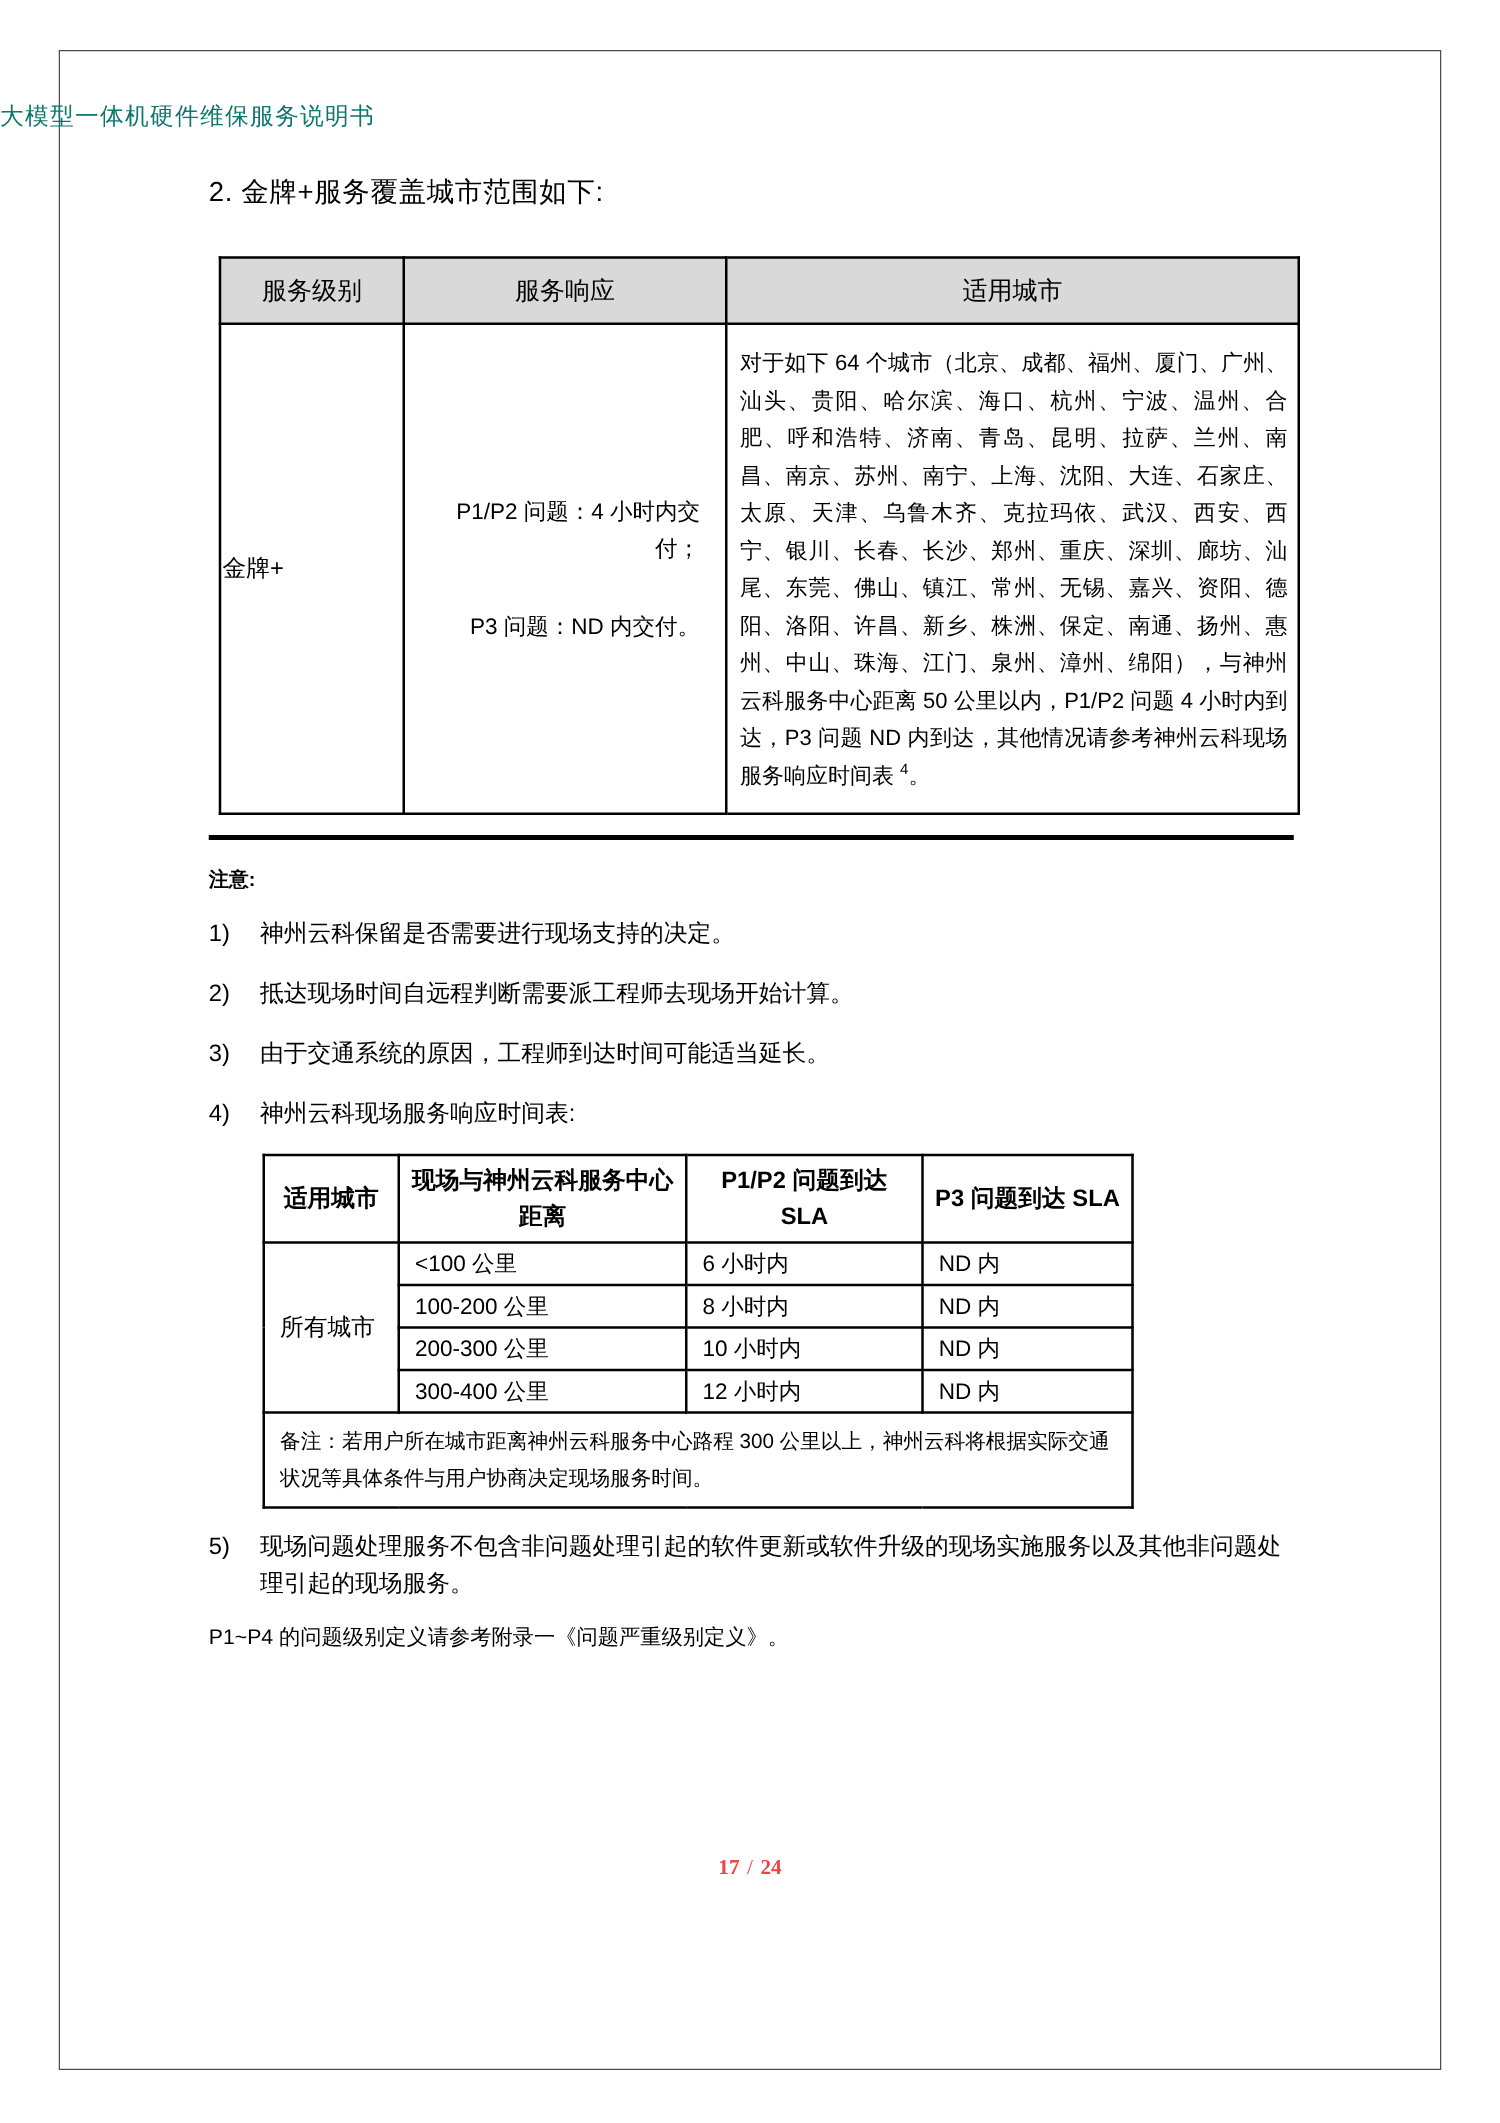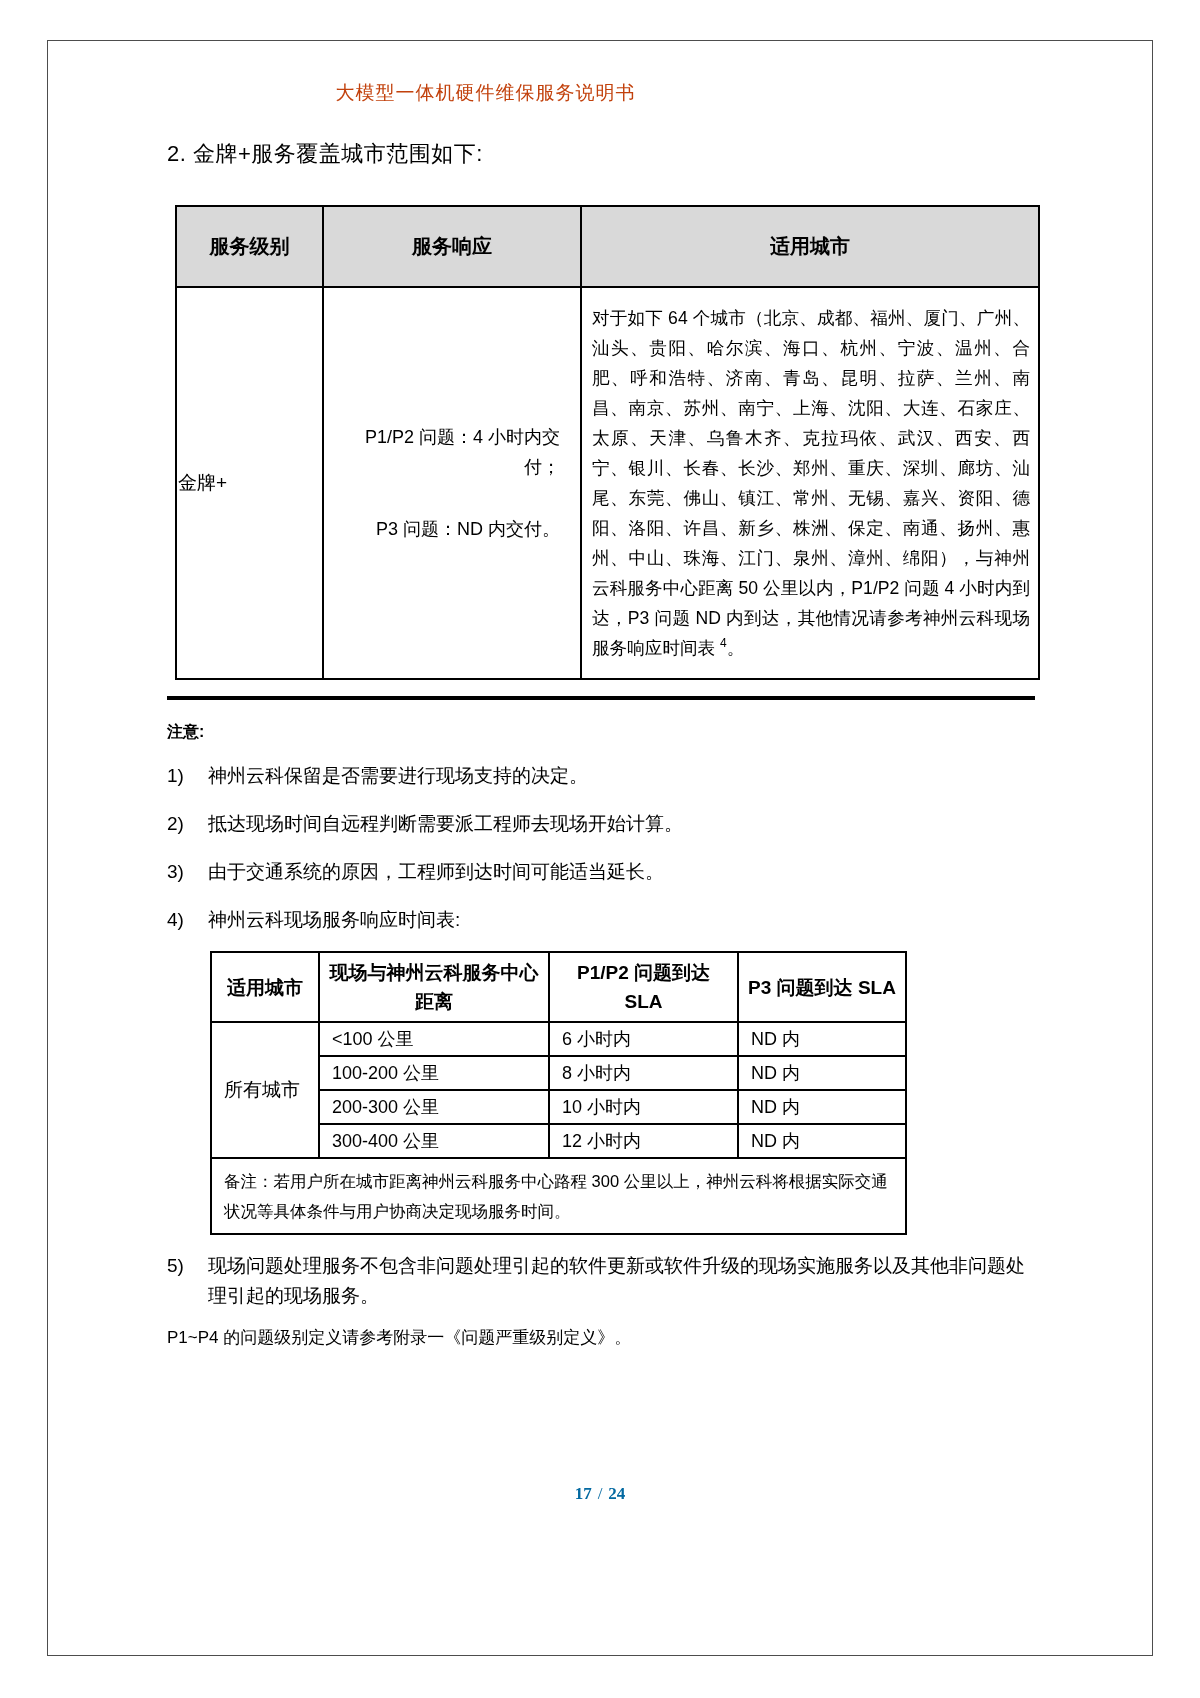--- a/index.html
+++ b/index.html
@@ -6,37 +6,37 @@
   body{
     width:1200px;height:1698px;position:relative;background:#ffffff;
     font-family:"Liberation Sans","DejaVu Sans",sans-serif;color:#000;
     -webkit-font-smoothing:antialiased;
   }
   .page-frame{
     position:absolute;left:47px;top:40px;width:1104px;height:1614px;
     border:1px solid #4d4d4d;pointer-events:none;
   }
   .doc-header{
-    position:absolute;top:80px;left:16px;right:245px;text-align:center;
+    position:absolute;top:80px;left:0;right:245px;text-align:left;
     font-family:"Liberation Serif","DejaVu Serif",serif;
-    font-size:19px;letter-spacing:1px;color:#c2410c;
+    font-size:19px;letter-spacing:1px;color:#0f766e;
   }
   .content{position:absolute;left:167px;top:139px;width:868px;}
   .section-heading{
     font-size:22px;font-weight:normal;margin:0 0 36px 0;letter-spacing:.5px;
   }
   
   table.t1{
     border-collapse:collapse;table-layout:fixed;margin-left:8px;
     width:863px;
   }
   .t1 th,.t1 td{border:2px solid #000;}
   .t1 th{
-    background:#d9d9d9;font-size:20px;font-weight:bold;
-    height:51px;text-align:center;padding:14px;margin-top:40px;
+    background:#d9d9d9;font-size:20px;font-weight:normal;
+    height:51px;text-align:center;padding:0;margin-top:40px;
   }
   .t1 td.level-cell{width:147px;font-size:19px;vertical-align:middle;}
   .t1 td.response-cell{width:258px;text-align:center;font-size:18px;vertical-align:middle;padding:0 20px;line-height:30px;}
   .response-cell .resp-p{margin:0;text-align:right;}
   .response-cell .resp-gap{height:32px;}
   .t1 td.cities-cell{
     width:458px;vertical-align:top;text-align:justify;
     font-size:17.6px;line-height:30px;padding:15px 8px 15px 10px;
   }
   .cities-cell sup{font-size:12px;line-height:0;}
@@ -64,21 +64,21 @@
   .t2 td{font-size:18px;padding:3px 12px;height:26px;vertical-align:middle;}
   .t2 td.scope-cell{text-align:left;font-size:19px;}
   .t2 td.remark-cell{padding:7px 12px;line-height:30px;font-size:16.5px;}
   .remark-line{white-space:nowrap;}
   
   .closing-line{font-size:17px;line-height:30px;margin-top:12px;}
   
   .page-footer{
     position:absolute;top:1484px;left:0;width:100%;text-align:center;
     font-family:"Liberation Serif","DejaVu Serif",serif;
-    font-size:17px;font-weight:bold;color:#0369a1;
+    font-size:17px;font-weight:bold;color:#ef4444;
   }
   .page-footer .sep{font-weight:normal;padding:0 6px;}
 </style>
 </head>
 <body>
 
 <div class="page-frame"></div>
 
 <div class="doc-header">大模型一体机硬件维保服务说明书</div>
 

